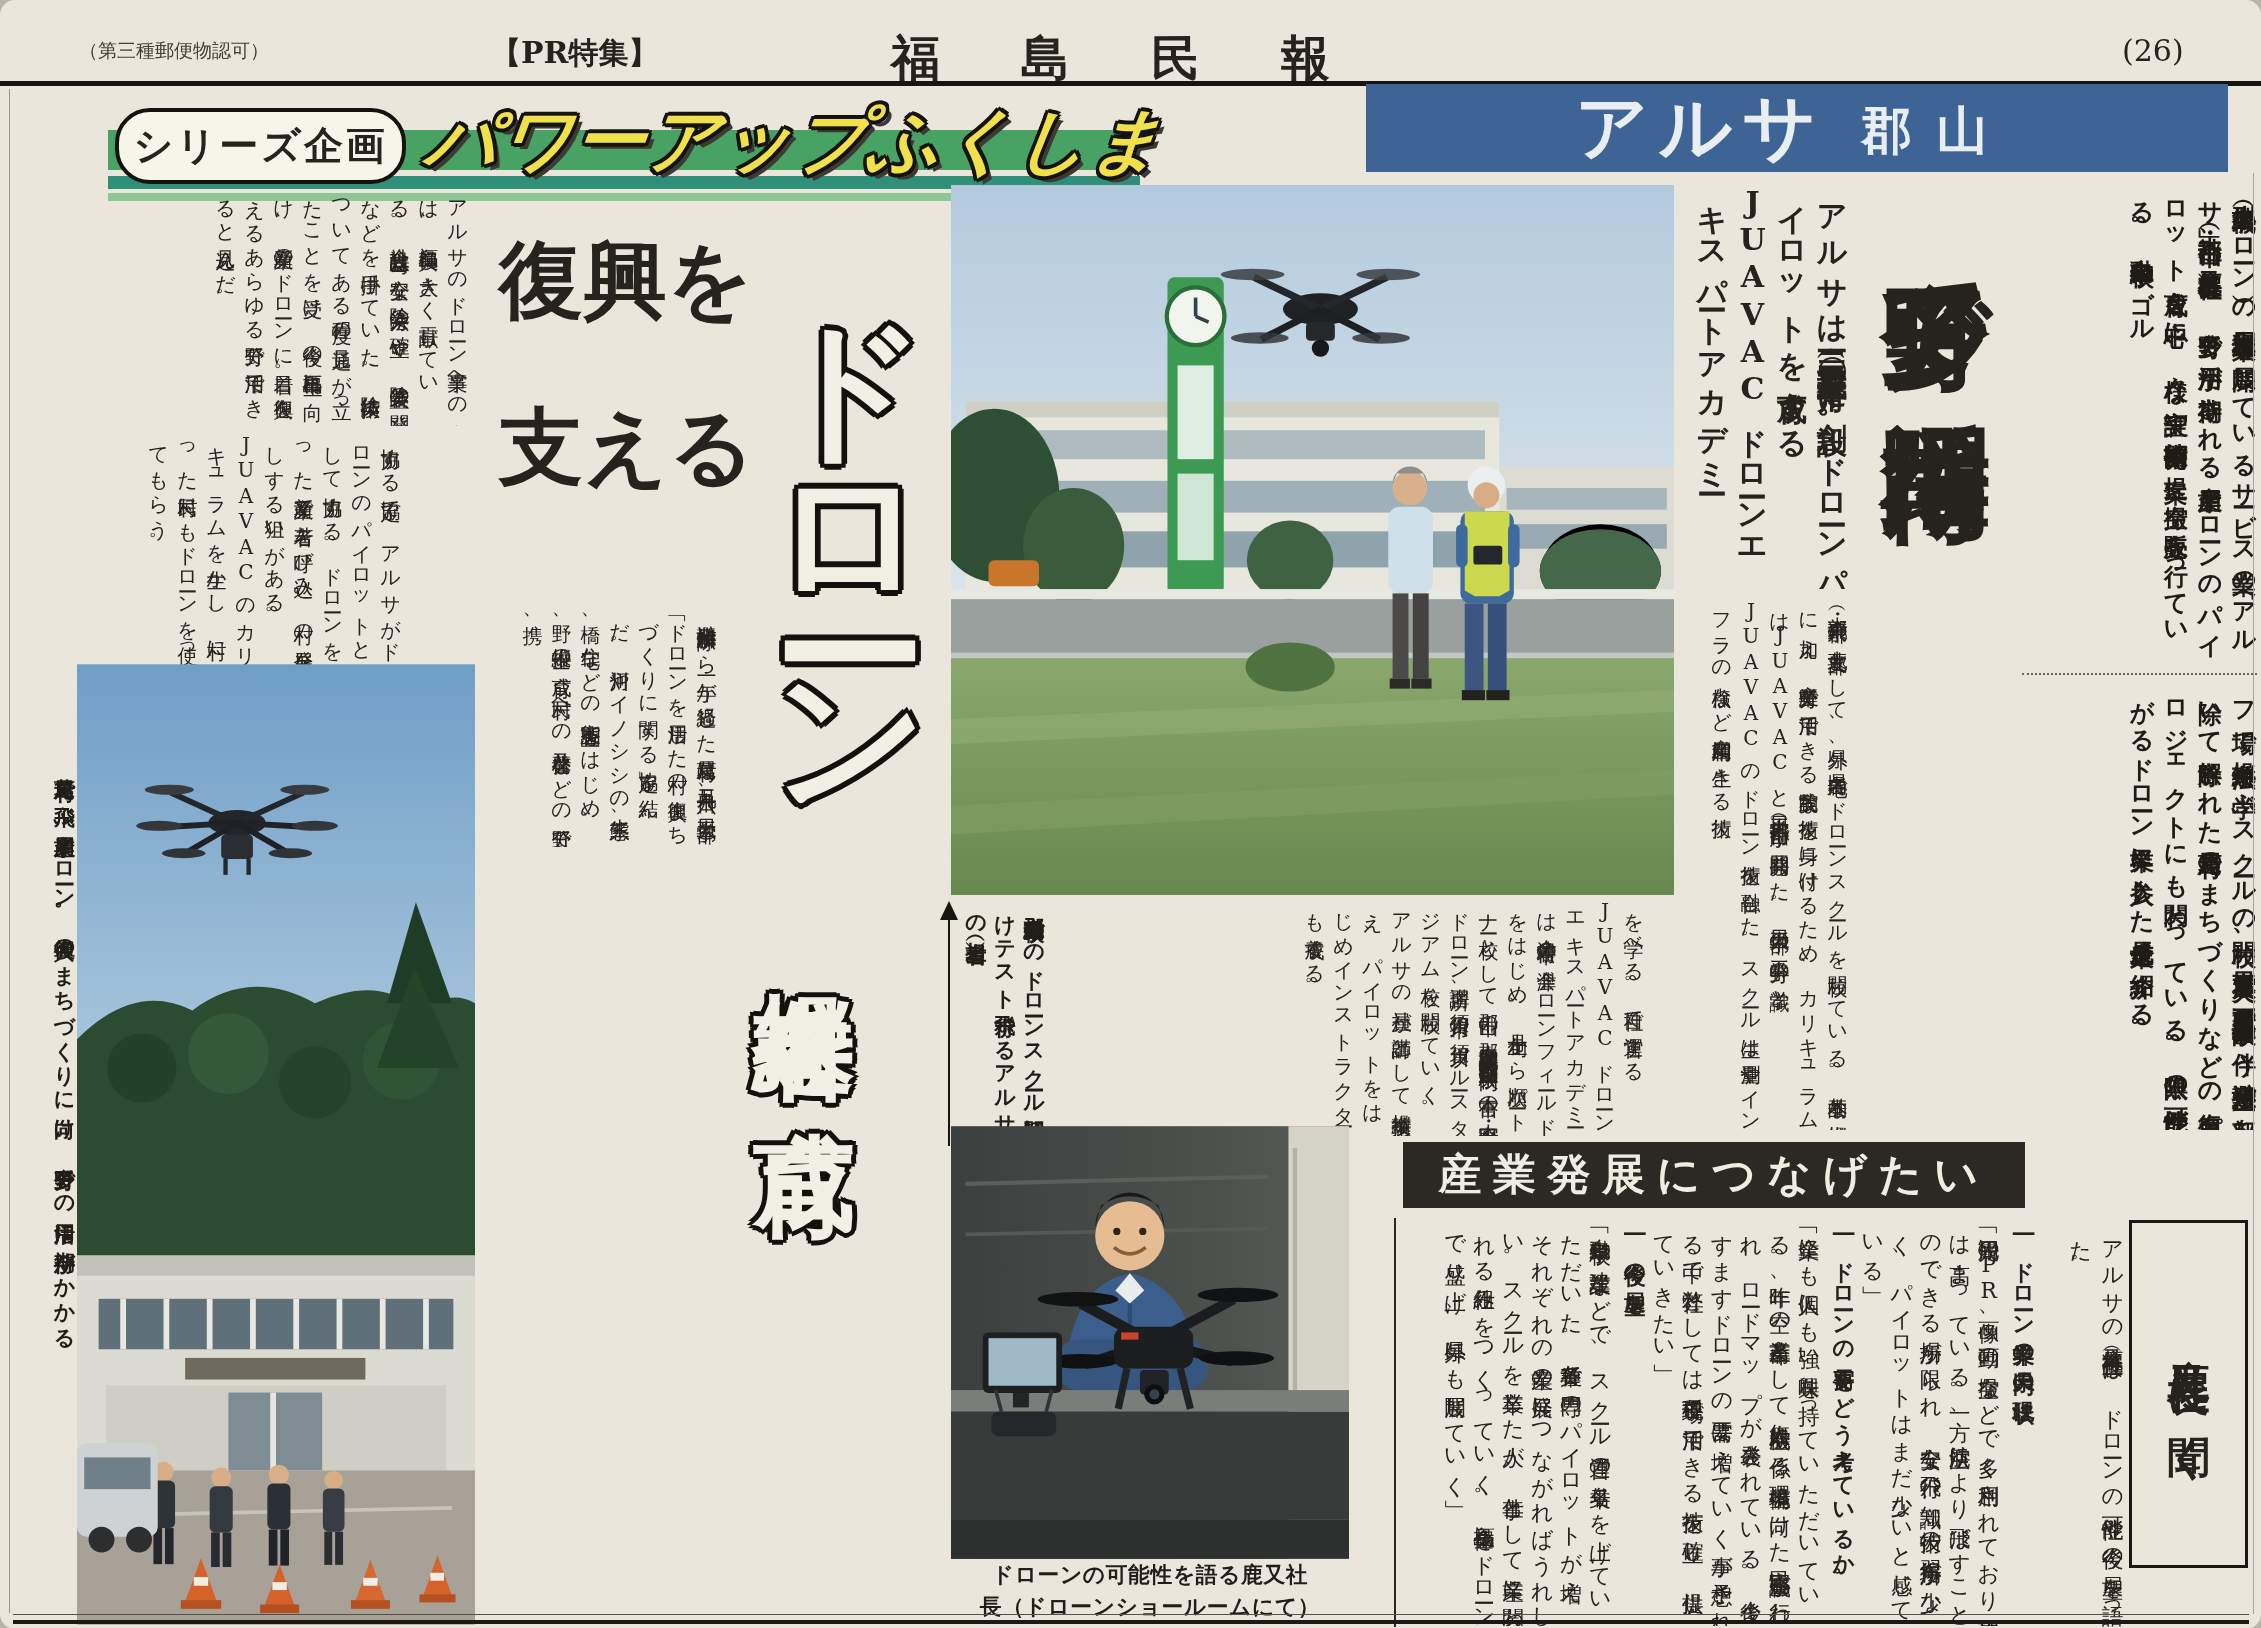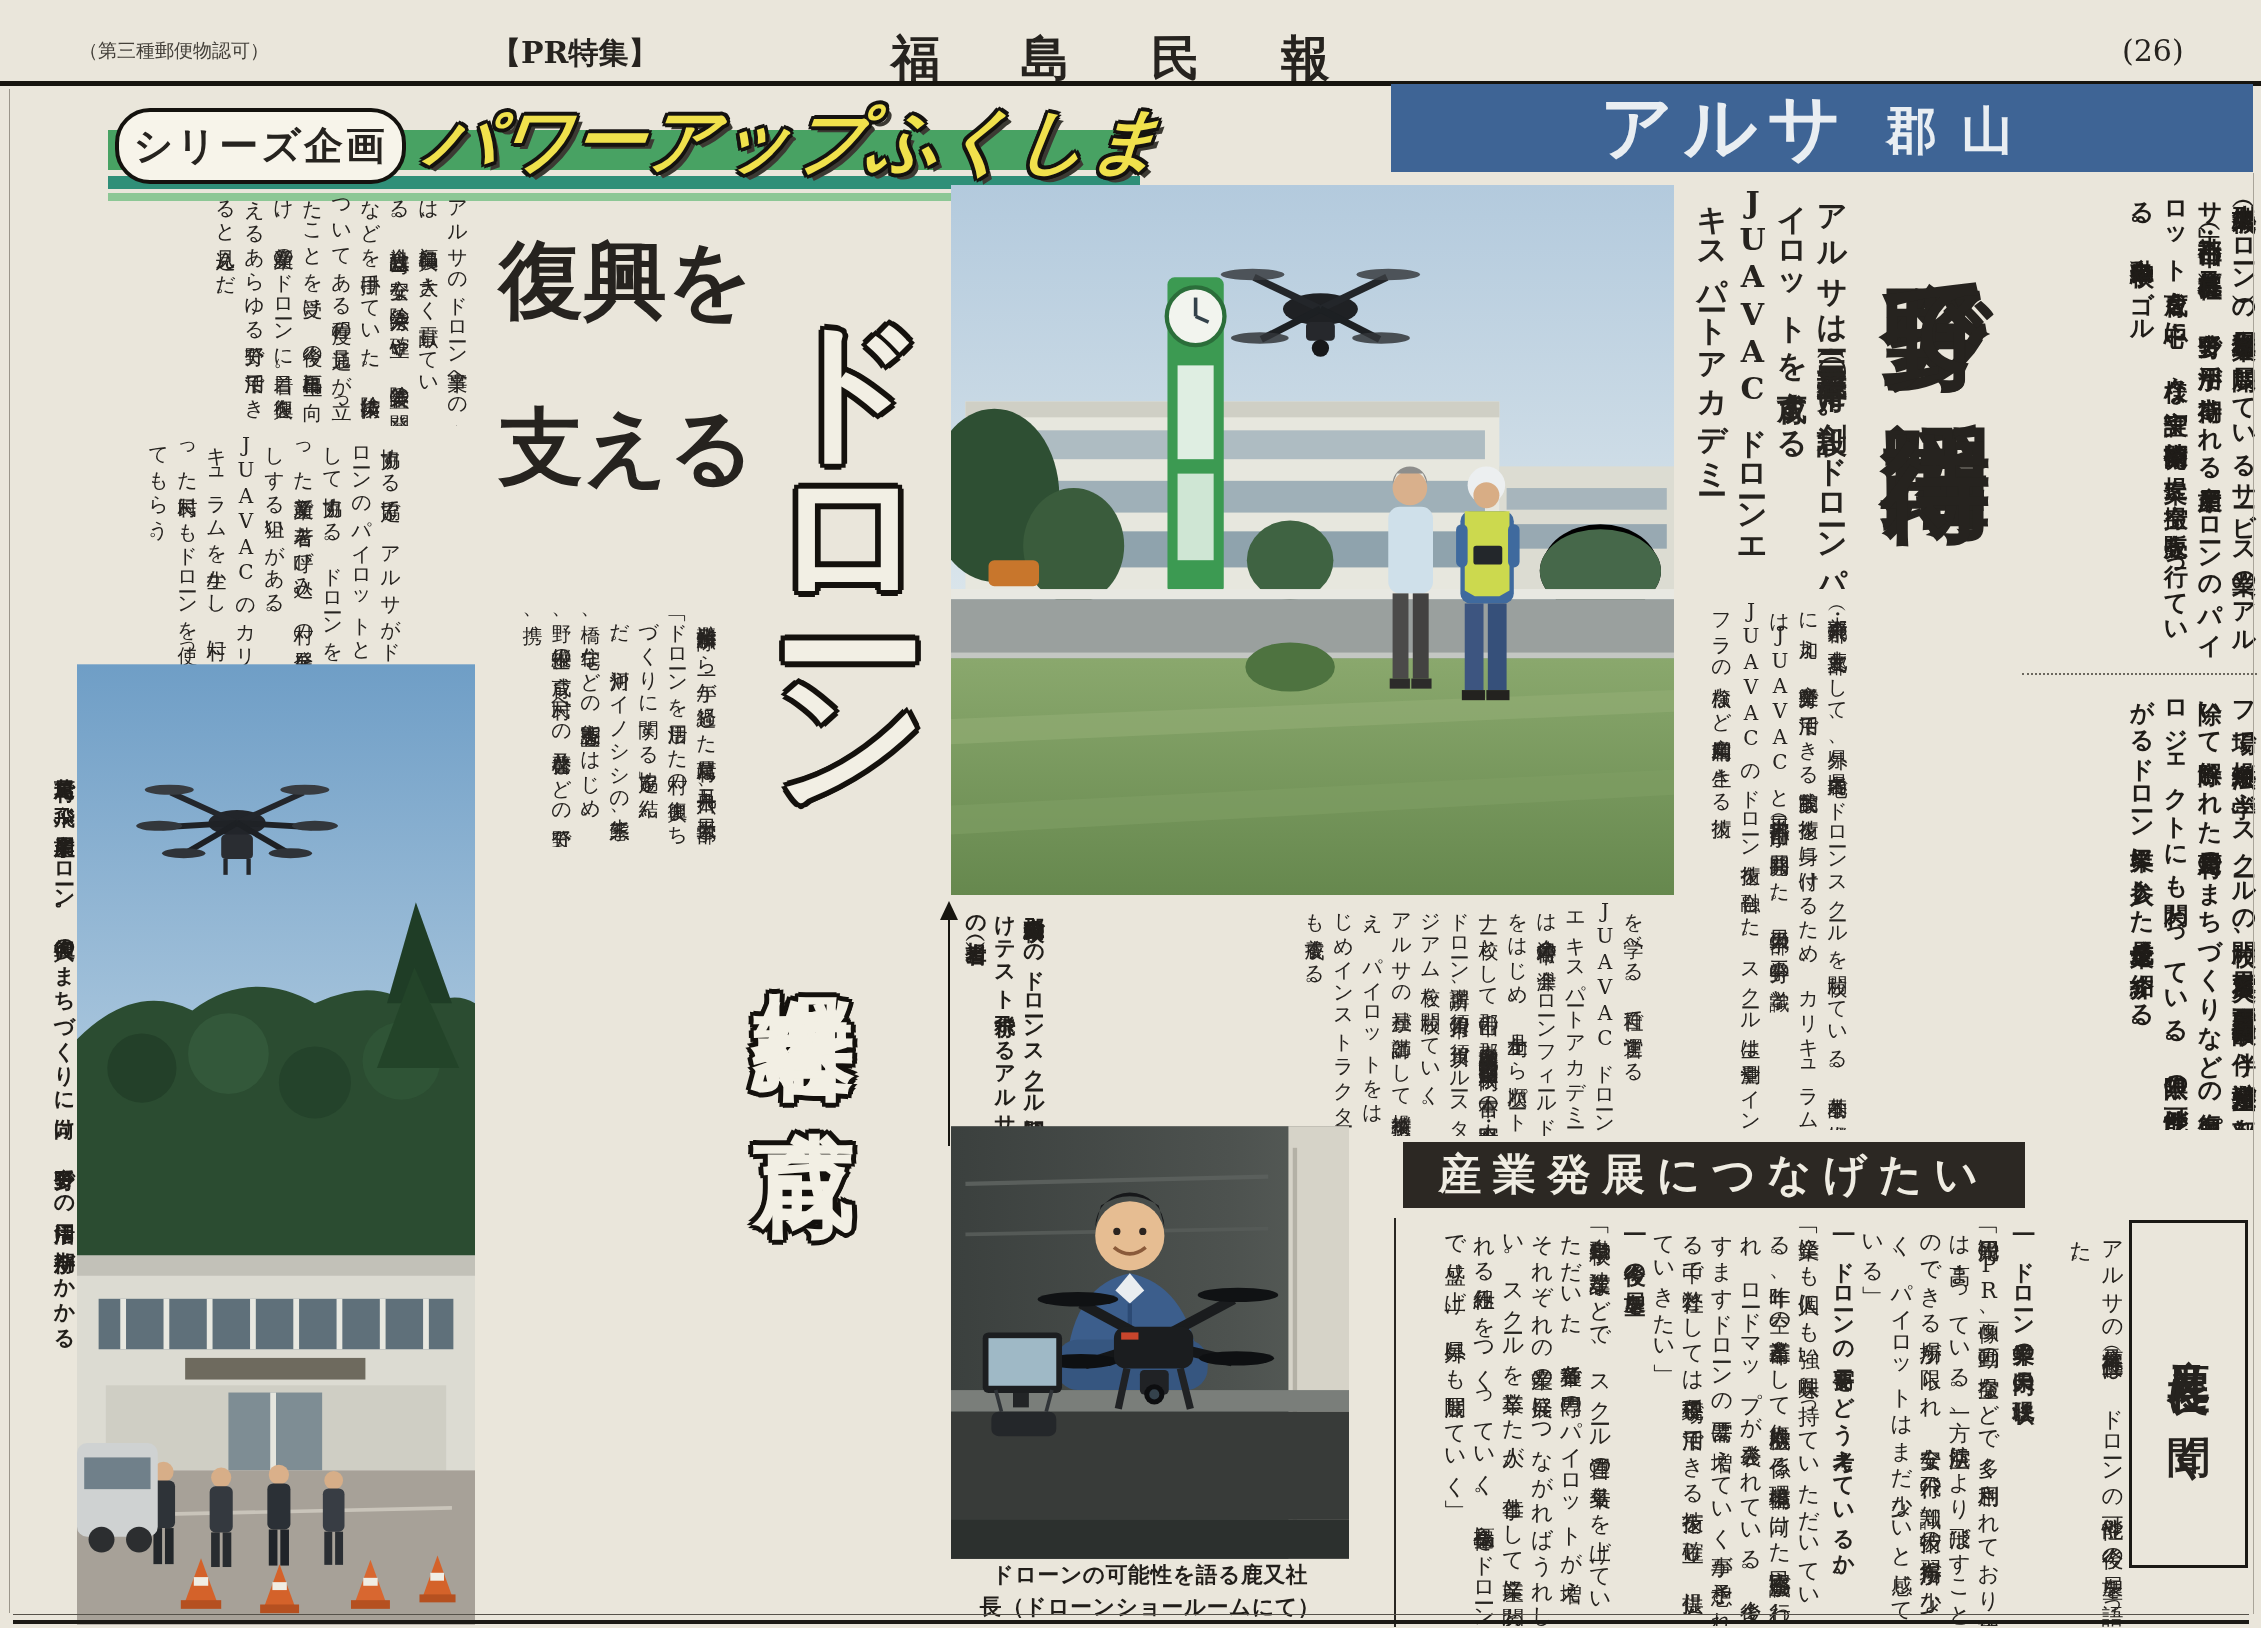--- a/index.html
+++ b/index.html
@@ -1,17 +1,17 @@
 <!DOCTYPE html>
 <html style="--green: #48a263; --blue: #3e6495; --yellow: #f0e14c; --black: #2c2823;font-size:11.5px"><head>
 <meta charset="utf-8">
 <style>
   html,body{margin:0;padding:0;background:#b9b4a6;}
   .page{position:relative;width:2261px;height:1629px;background:#eae6db;overflow:hidden;
-        font-family:"DejaVu Serif","Liberation Serif",serif;color:#26231f;}
+        font-family:"DejaVu Serif","Liberation Serif",serif;color:#26231f;border-radius:15px;}
   .abs{position:absolute;}
   .v{writing-mode:vertical-rl;text-orientation:upright;overflow:hidden;}
   .serif{font-family:"DejaVu Serif","Liberation Serif",serif;}
   .gothic{font-family:"DejaVu Sans","Liberation Sans",sans-serif;}
 
   
   .postal{left:79px;top:38px;font-size:19px;color:#44403a;}
   .prlabel{left:491px;top:33px;font-size:30px;font-weight:700;text-align:right;}
   .paper-name{left:891px;top:26px;font-size:49px;font-weight:700;letter-spacing:81px;white-space:nowrap;}
   .dateline{left:1483px;top:32px;font-size:32px;font-weight:700;font-family:"DejaVu Sans","Liberation Sans",sans-serif;white-space:nowrap;}
@@ -26,21 +26,21 @@
   .series-badge{position:absolute;left:7.2px;top:4.3px;width:283px;height:68px;background:#f7f4ea;
     border:4.3px solid #14120e;border-radius:35px;display:flex;align-items:center;justify-content:center;
     font-size:39px;font-weight:700;letter-spacing:2.9px;}
   .series-title{position:absolute;left:318px;top:-10px;font-size:71px;font-weight:800;font-style:italic;
     transform:skewX(-7deg);color:var(--yellow,#f0e14c);white-space:nowrap;letter-spacing:1.4px;
     text-shadow:3.6px 0 0 #151310,-3.6px 0 0 #151310,0 3.6px 0 #151310,0 -3.6px 0 #151310,
                 2.9px 2.9px 0 #151310,-2.9px 2.9px 0 #151310,2.9px -2.9px 0 #151310,-2.9px -2.9px 0 #151310,6.5px 5.8px 0 #3c3a33;}
 
   
   .company{left:1366px;top:84px;width:862px;height:88px;background:var(--blue,#3e6495);
-    display:flex;align-items:center;color:#e9eef2;margin-left:25px;}
+    display:flex;align-items:center;color:#e9eef2;}
   .company-name{font-size:72px;font-weight:800;letter-spacing:10px;margin-left:209px;}
   .company-loc{font-size:51px;font-weight:700;letter-spacing:24.5px;margin-left:35px;padding-top:7.2px;}
 
   
   .hl-main{left:1851px;top:193px;width:173px;height:945px;font-size:110px;font-weight:700;
     letter-spacing:4.3px;line-height:173px;text-align:justify;}
   .hl-drone{left:756px;top:211px;width:193px;height:699px;font-size:153px;font-weight:800;line-height:193px;
     color:#f2efe4;letter-spacing:7.2px;
     text-shadow:5.8px 0 0 #14110d,-5.8px 0 0 #14110d,0 5.8px 0 #14110d,0 -5.8px 0 #14110d,
                 4.3px 4.3px 0 #14110d,-4.3px 4.3px 0 #14110d,4.3px -4.3px 0 #14110d,-4.3px -4.3px 0 #14110d;}

